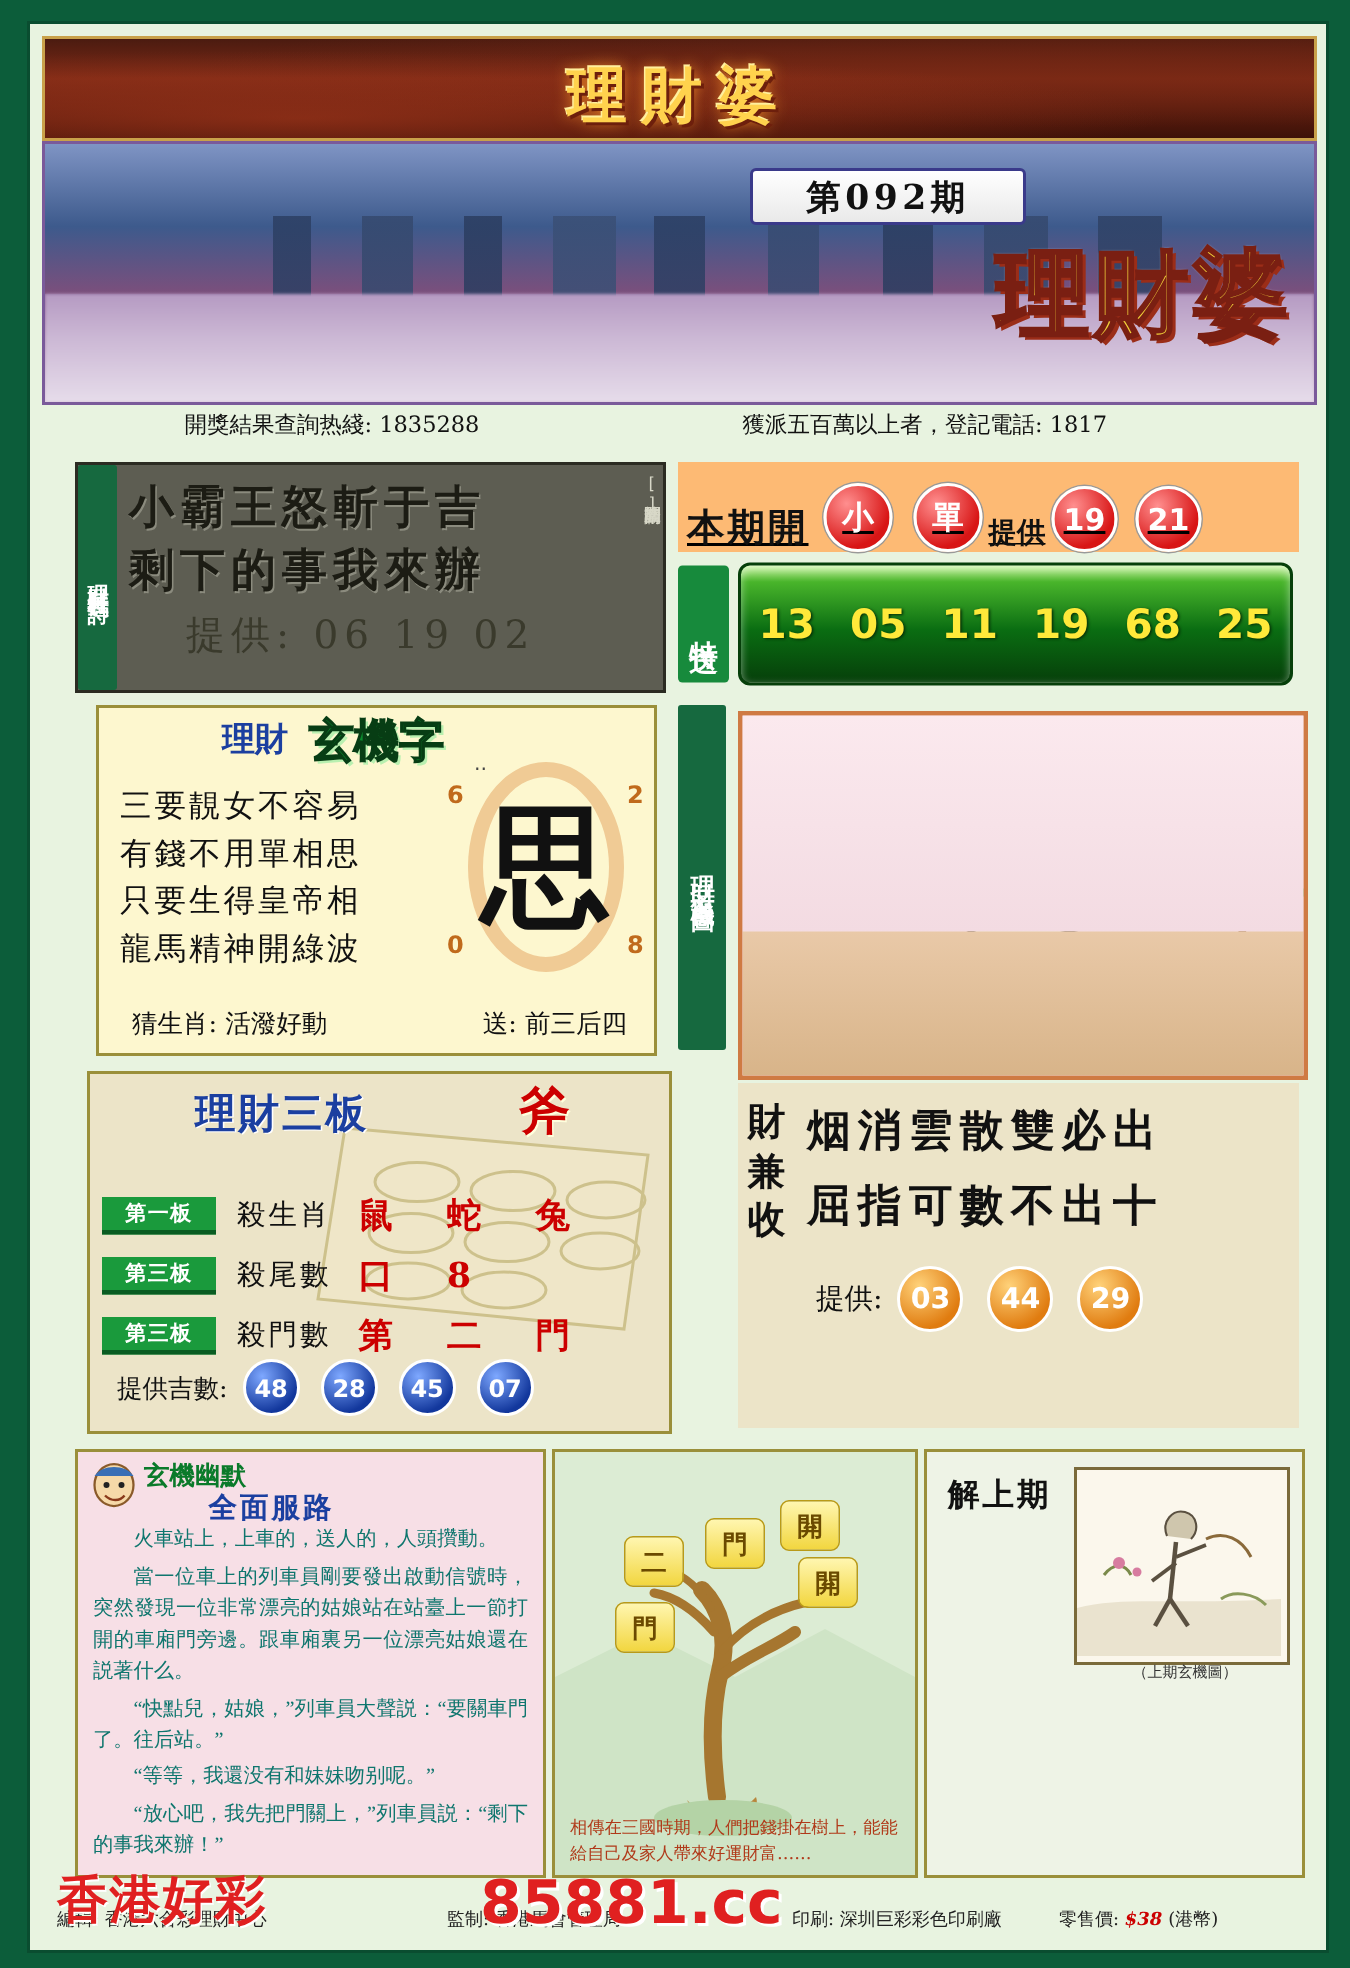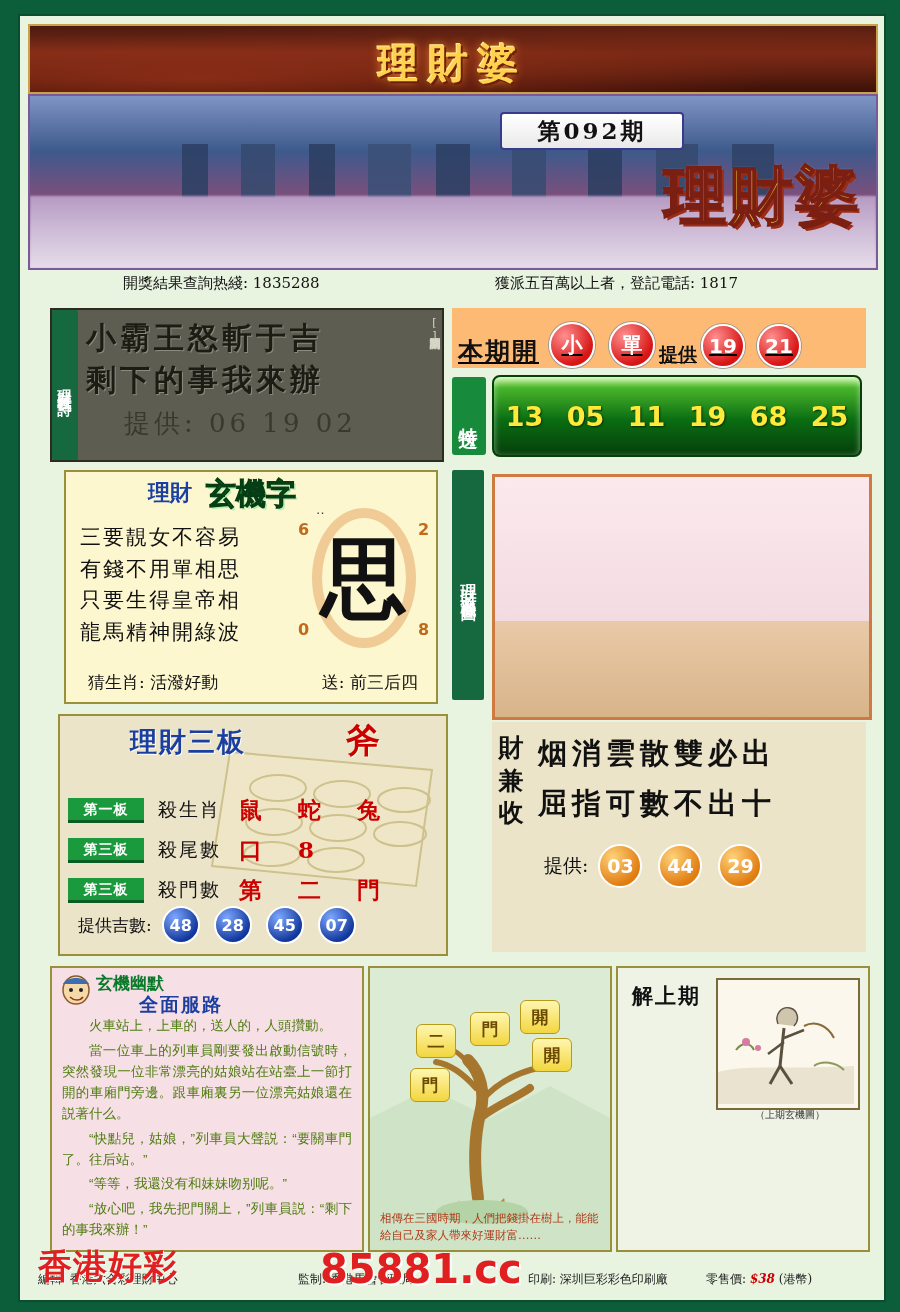--- a/index.html
+++ b/index.html
@@ -309,22 +309,22 @@
   .joke-head{
     position:absolute;left:44px;top:4px;font-size:17px;font-weight:bold;color:#0a7a2a;
     font-family:"DejaVu Serif","Liberation Serif",serif;
   }
   .joke-sub{
     position:absolute;left:70px;top:24px;font-size:19px;font-weight:bold;color:#1b3fa0;
     letter-spacing:2px;font-family:"DejaVu Serif","Liberation Serif",serif;margin-left:17px;
   }
   .joke-body{
     position:absolute;left:10px;top:48px;width:290px;
-    font-size:13.5px;line-height:1.55;color:#4d7c0f;text-align:justify;
-    font-family:Liberation Sans, sans-serif;
+    font-size:13.5px;line-height:1.55;color:#0f766e;text-align:justify;
+    font-family:Liberation Serif, serif;
   }
   .joke-body p{margin:0 0 4px 0;text-indent:2em;}
   .tree{
     position:absolute;left:340px;top:668px;width:240px;height:282px;
     background:#d9ead2;border:2px solid #9a8f3a;overflow:hidden;
   }
   .tree-title{
     position:absolute;left:0;right:0;top:4px;text-align:center;
     font-size:19px;font-weight:bold;color:#c00;letter-spacing:2px;
     font-family:"DejaVu Serif","Liberation Serif",serif;

